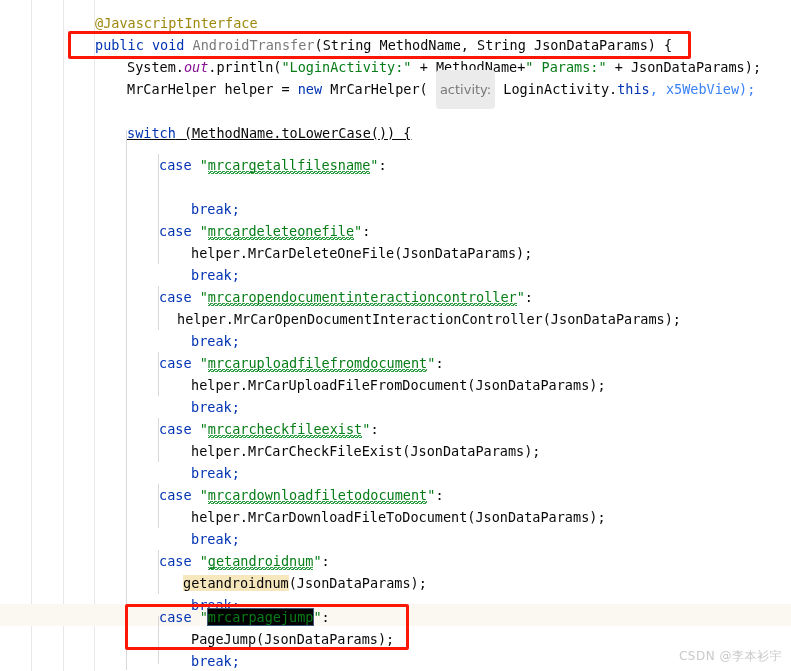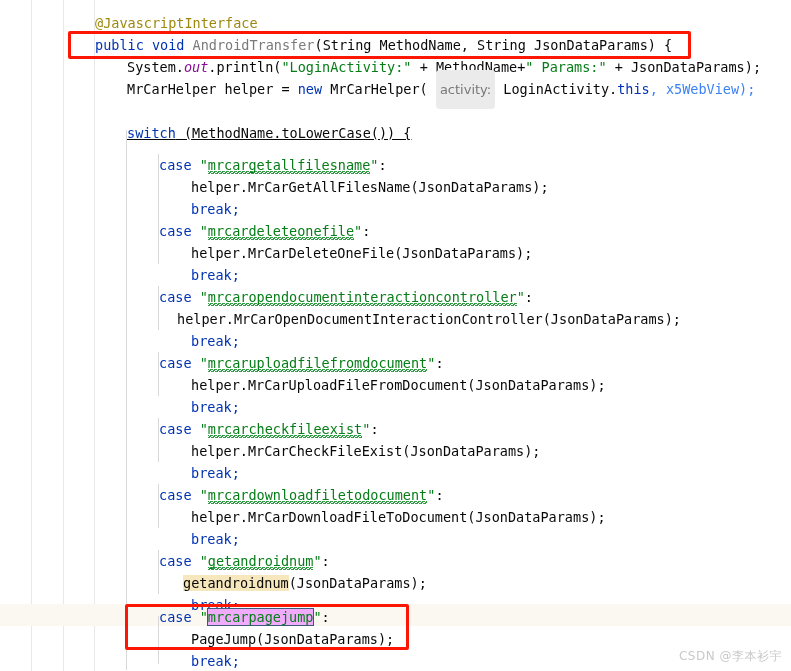--- a/index.html
+++ b/index.html
@@ -56,21 +56,21 @@
     background:#ebebeb;color:#787878;
     border-radius:4px;
     font-size:13px;
     padding:12px 4px;
     font-family:"DejaVu Sans","Liberation Sans",sans-serif;
   }
   
   .warn-hl{background:#f7e7bd;}
   
   .sel-hl{
-    background:#f0abfc;
+    background:#000000;
     outline:1px solid #3c5a78;
   }
   
   .redbox{
     position:absolute;
     border:3px solid #fb1703;
     border-radius:2px;
     pointer-events:none;
     box-sizing:border-box;
   }
@@ -121,23 +121,20 @@
     <span class="txt" style="left:127px;"><span class="ident">MrCarHelper</span><span class="ident"> helper = </span><span class="kw">new</span><span class="ident"> MrCarHelper( </span><span class="param-hint">activity:</span><span class="ident"> LoginActivity.</span><span class="kw">this</span><span class="purple">, x5WebView);</span></span>
   </div>
 
   <div class="line" style="top:122px;">
     <span class="txt" style="left:127px;text-decoration:underline;"><span class="kw">switch</span><span class="ident"> (MethodName.toLowerCase()) {</span></span>
   </div>
 
   <div class="line" style="top:154px;">
     <span class="txt" style="left:159px;"><span class="kw">case</span> <span class="str"><span>"</span><span class="squig">mrcargetallfilesname</span><span>"</span></span><span class="ident">:</span></span>
   </div>
-  <div class="line" style="top:176px;">
-    <span class="txt" style="left:191px;"><span class="ident">helper.MrCarGetAllFilesName(JsonDataParams);</span></span>
-  </div>
   <div class="line" style="top:198px;">
     <span class="txt" style="left:191px;"><span class="kw">break;</span></span>
   </div>
 
   <div class="line" style="top:220px;">
     <span class="txt" style="left:159px;"><span class="kw">case</span> <span class="str"><span>"</span><span class="squig">mrcardeleteonefile</span><span>"</span></span><span class="ident">:</span></span>
   </div>
   <div class="line" style="top:242px;">
     <span class="txt" style="left:191px;"><span class="ident">helper.MrCarDeleteOneFile(JsonDataParams);</span></span>
   </div>

